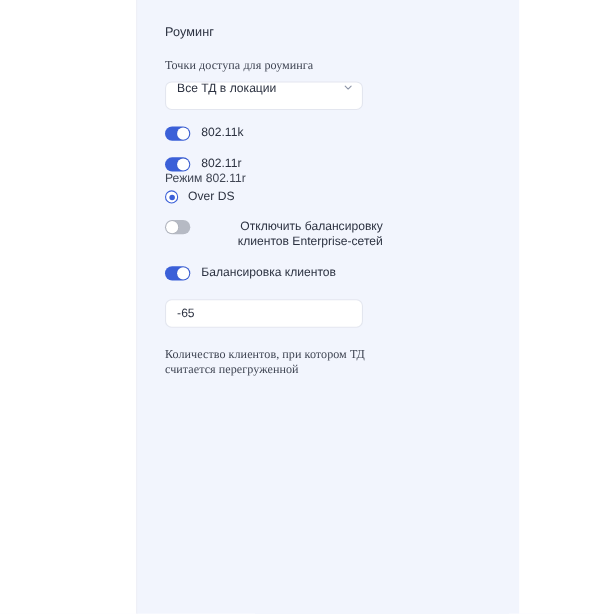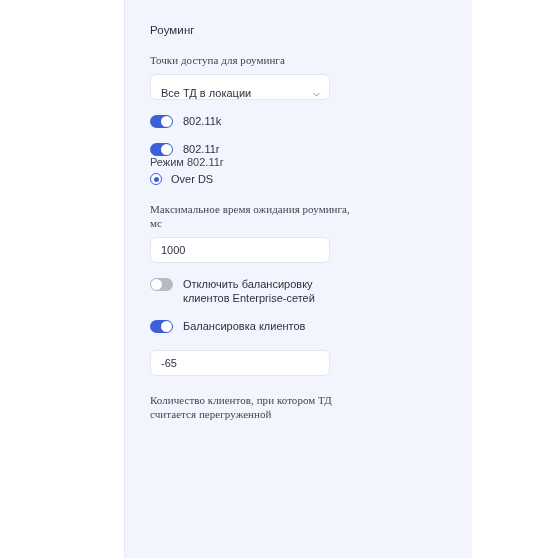--- a/index.html
+++ b/index.html
@@ -66,21 +66,21 @@
     font-family: Liberation Serif, serif;
   }
   .control-select {
     position: relative;
     width: 180px;
     height: 26px;
     background: #ffffff;
     border: 1px solid #e3e6ef;
     border-radius: 6px;
     display: flex;
-    align-items: flex-end;
+    align-items: flex-start;
     padding: 0 8px 0 10px;
     cursor: pointer;
   }
   .control-select .value {
     font-size: 11px;
     color: #2c3241;
     flex: 1 1 auto;
     white-space: nowrap;
     overflow: hidden;
   }
@@ -131,20 +131,21 @@
     box-shadow: 0 0 0 0.5px rgba(0,0,0,0.07);
   }
   .toggle.on .knob { left: 11px; }
   .toggle.off .knob { left: 1px; }
   .toggle-label {
     margin-left: 10px;
     font-size: 11px;
     line-height: 14px;
     color: #2c3241;
     max-width: 165px;
+    text-align: right;
   }
 
   .radio-group { margin-top: 5px; }
   .radio-row {
     display: flex;
     align-items: center;
     margin-top: 4px;
     cursor: pointer;
   }
   .radio {
@@ -218,24 +219,20 @@
       </div>
 
       <div class="group-label">Режим 802.11r</div>
       <div class="radio-group">
         <div class="radio-row">
           <span class="radio checked"></span>
           <span class="radio-label">Over DS</span>
         </div>
       </div>
 
-      <div class="field">
-        <div class="field-label">Максимальное время ожидания роуминга, мс</div>
-        <input class="text-input" type="text" value="1000" style="">
-      </div>
 
       <div class="toggle-row">
         <div class="toggle off">
           <div class="knob"></div>
         </div>
         <div class="toggle-label">Отключить балансировку клиентов Enterprise-сетей</div>
       </div>
 
       <div class="toggle-row">
         <div class="toggle on">

